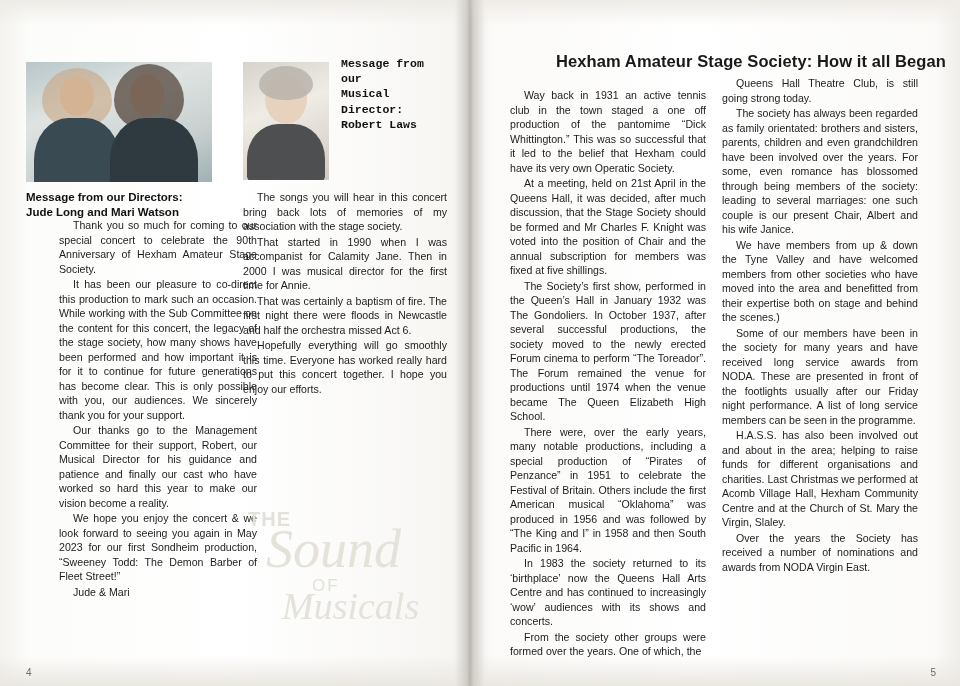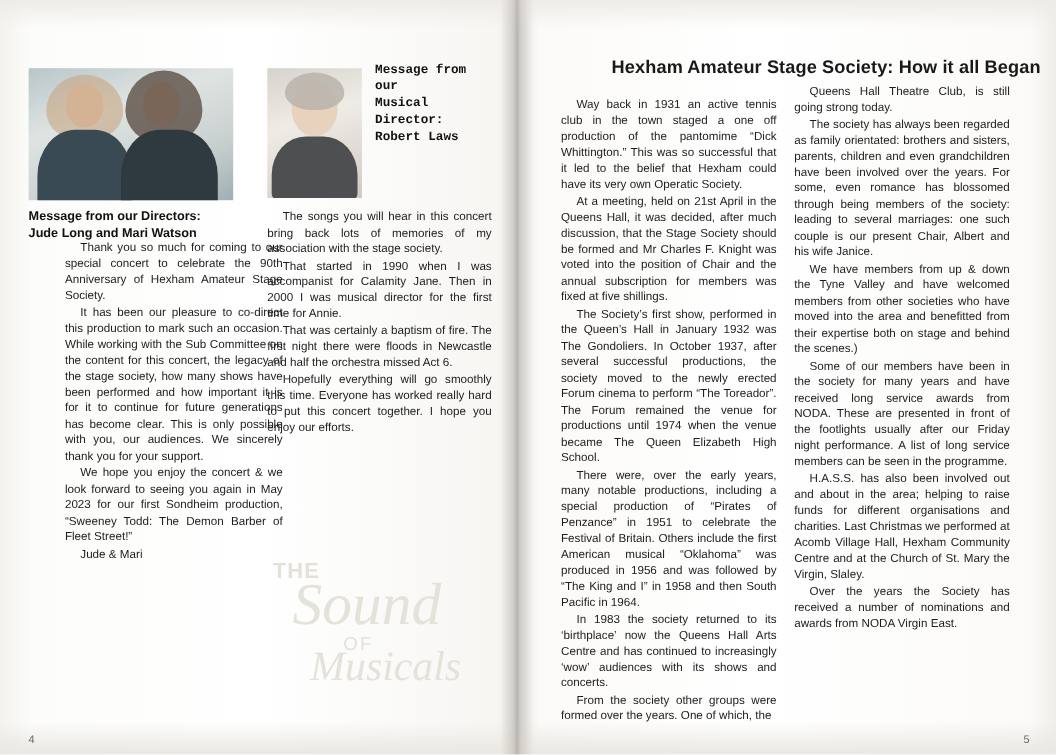--- a/index.html
+++ b/index.html
@@ -183,20 +183,21 @@
 
   <div class="ph-title ph-title-md">
     <div>Message from our</div>
     <div>Musical Director:</div>
     <div>Robert Laws</div>
   </div>
 
   <div class="col col-left-1">
     <p>Thank you so much for coming to our special concert to celebrate the 90th Anniversary of Hexham Amateur Stage Society.</p>
     <p>It has been our pleasure to co-direct this production to mark such an occasion. While working with the Sub Committee on the content for this concert, the legacy of the stage society, how many shows have been performed and how important it is for it to continue for future generations has become clear. This is only possible with you, our audiences. We sincerely thank you for your support.</p>
+    <p>Our thanks go to the Management Committee for their support, Robert, our Musical Director for his guidance and patience and finally our cast who have worked so hard this year to make our vision become a reality.</p>
     <p>We hope you enjoy the concert &amp; we look forward to seeing you again in May 2023 for our first Sondheim production, “Sweeney Todd: The Demon Barber of Fleet Street!”</p>
     <p class="sig">Jude &amp; Mari</p>
   </div>
 
   <div class="col col-left-2">
     <p>The songs you will hear in this concert bring back lots of memories of my association with the stage society.</p>
     <p>That started in 1990 when I was accompanist for Calamity Jane. Then in 2000 I was musical director for the first time for Annie.</p>
     <p>That was certainly a baptism of fire. The first night there were floods in Newcastle and half the orchestra missed Act 6.</p>
     <p>Hopefully everything will go smoothly this time. Everyone has worked really hard to put this concert together. I hope you enjoy our efforts.</p>
   </div>

